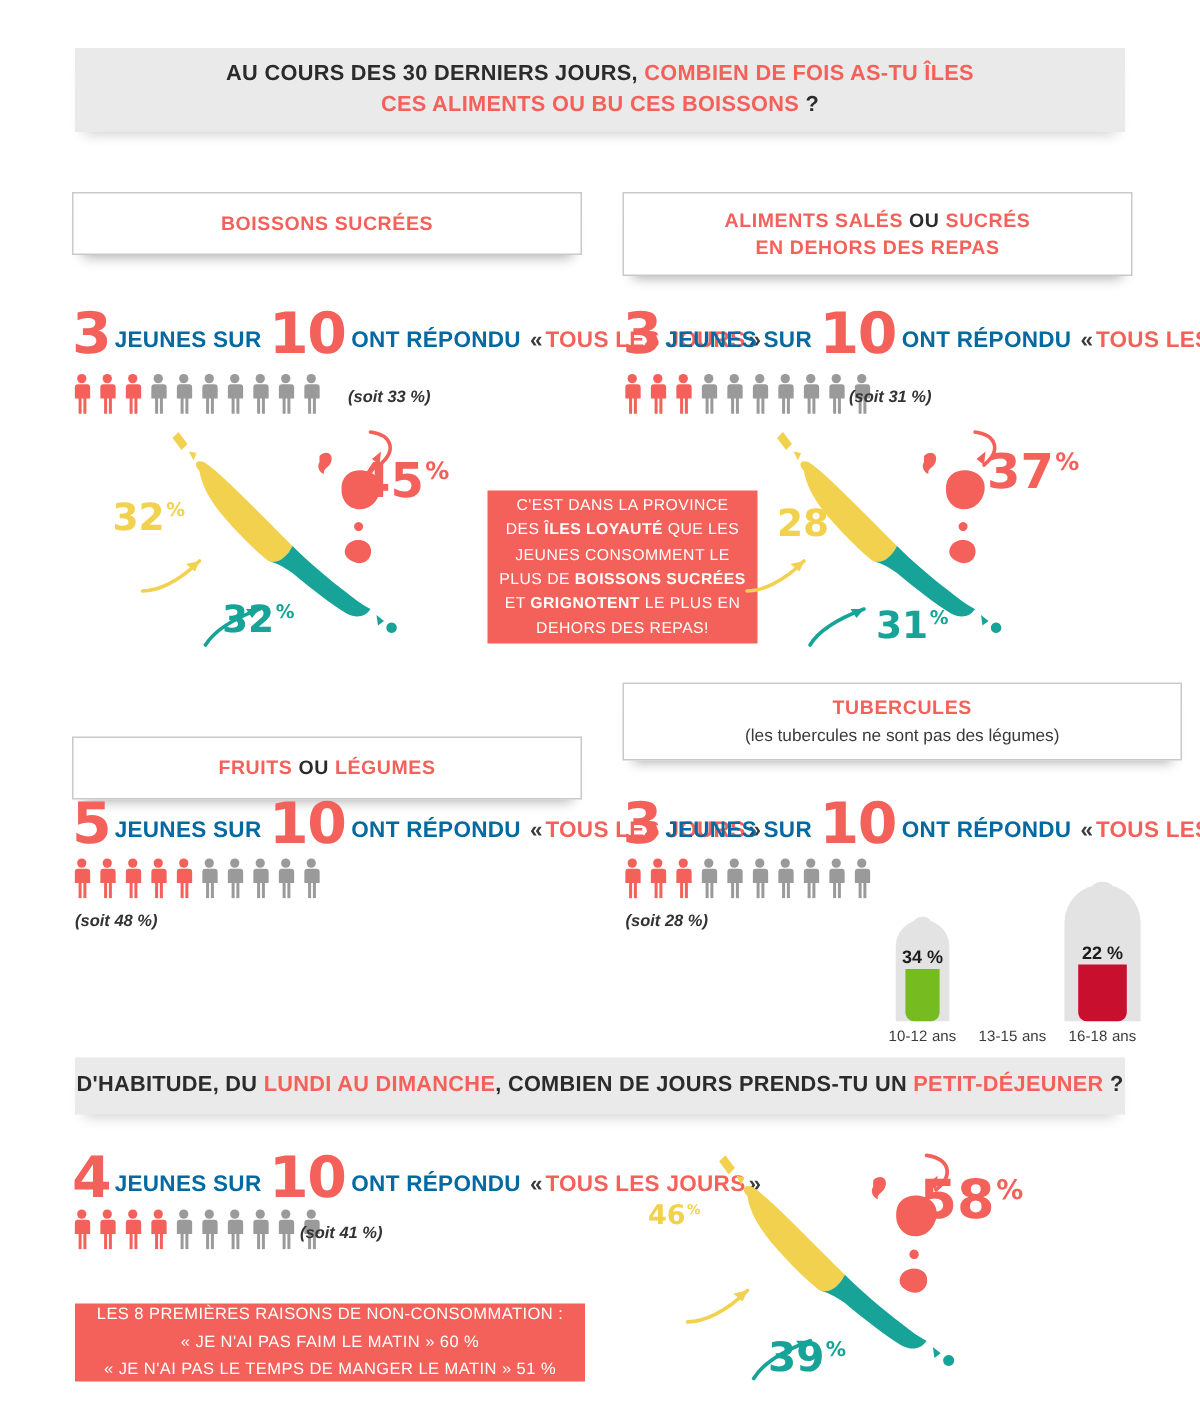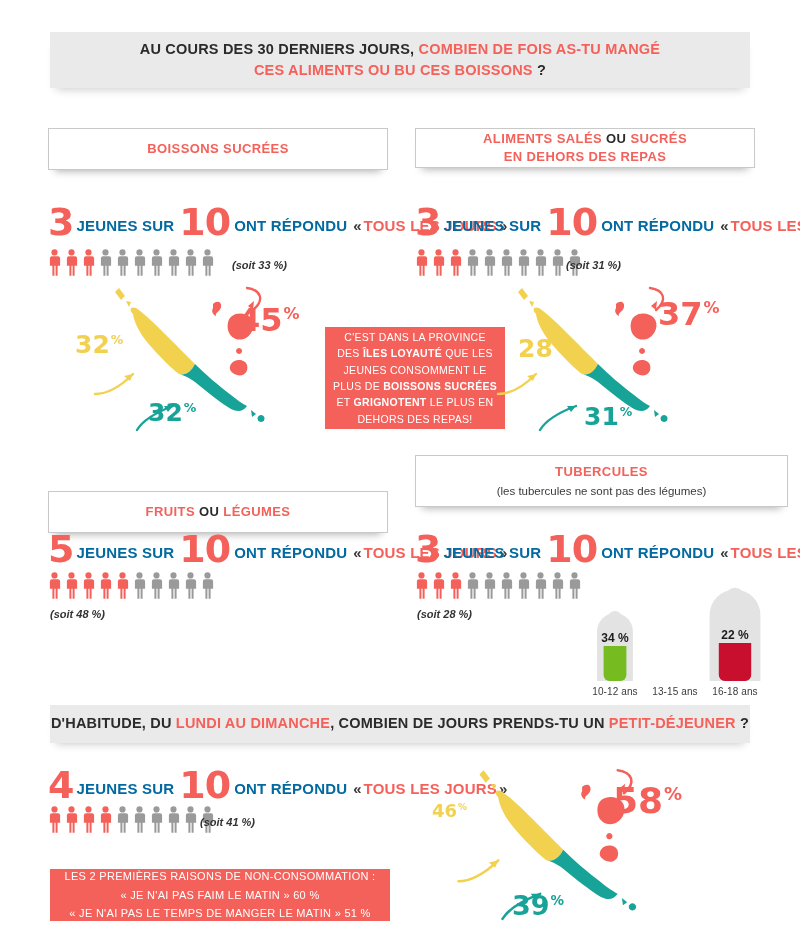--- a/index.html
+++ b/index.html
@@ -125,21 +125,21 @@
   }
 </style>
 </head>
 <body>
 
 <div class="page">
 
   <div class="banner" style="left:50px; top:32px; width:700px; height:56px;">
     <div class="banner-text">
       <span class="dark">AU COURS DES 30 DERNIERS JOURS,</span>
-      <span class="red">COMBIEN DE FOIS AS-TU MANGÉ</span><br>
+      <span class="red">COMBIEN DE FOIS AS-TU ÎLES</span><br>
       <span class="red">CES ALIMENTS OU BU CES BOISSONS</span>
       <span class="dark">?</span>
     </div>
   </div>
 
   <div class="panel-head" style="left:48px; top:128px; width:340px; height:42px;">
     <div class="panel-head-text">BOISSONS SUCRÉES</div>
   </div>
 
   <div class="statline" style="left:48px; top:203px;">
@@ -246,21 +246,21 @@
     <div class="callout-line">JEUNES CONSOMMENT LE</div>
     <div class="callout-line">
       <span>PLUS DE </span><b>BOISSONS SUCRÉES</b>
     </div>
     <div class="callout-line">
       <span>ET </span><b>GRIGNOTENT</b><span> LE PLUS EN</span>
     </div>
     <div class="callout-line">DEHORS DES REPAS!</div>
   </div>
 
-  <div class="panel-head" style="left:415px; top:128px; width:340px; height:40px;">
+  <div class="panel-head" style="left:415px; top:128px; width:340px; height:56px;">
     <div class="panel-head-text">
       <span>ALIMENTS SALÉS</span>
       <span class="dark">OU</span>
       <span>SUCRÉS</span><br>
       <span>EN DEHORS DES REPAS</span>
     </div>
   </div>
 
   <div class="statline" style="left:415px; top:203px;">
     <span class="bignum">3</span>
@@ -551,21 +551,21 @@
         <path d="M3.0,7.2 h7 a2.1,2.1 0 0 1 2.1,2.1 v7.4 h-2.5 v10.1 h-2.0 v-10.1 h-1.2 v10.1 h-2.0 v-10.1 h-2.5 v-7.4 a2.1,2.1 0 0 1 2.1,-2.1 z" fill="#9a9a9a"></path>
       </svg>
       <svg class="person" viewBox="0 0 13 27">
         <circle cx="6.5" cy="3.4" r="3.1" fill="#9a9a9a"></circle>
         <path d="M3.0,7.2 h7 a2.1,2.1 0 0 1 2.1,2.1 v7.4 h-2.5 v10.1 h-2.0 v-10.1 h-1.2 v10.1 h-2.0 v-10.1 h-2.5 v-7.4 a2.1,2.1 0 0 1 2.1,-2.1 z" fill="#9a9a9a"></path>
       </svg>
     </div>
   <div class="soit" style="left:200px; top:816px;">(soit 41 %)</div>
 
   <div class="callout callout2" style="left:50px; top:869px; width:340px; height:52px;">
-    <div class="callout-line">LES 2 PREMIÈRES RAISONS DE NON-CONSOMMATION :</div>
+    <div class="callout-line">LES 8 PREMIÈRES RAISONS DE NON-CONSOMMATION :</div>
     <div class="callout-line">« JE N'AI PAS FAIM LE MATIN » 60 %</div>
     <div class="callout-line">« JE N'AI PAS LE TEMPS DE MANGER LE MATIN » 51 %</div>
   </div>
 
   <div class="map" style="left:448px; top:760px;">
     <svg width="220" height="165" viewBox="0 0 210 150">
       <path d="M36,18 L30,10 L34,6 L40,14 Z" fill="#f2d14f"></path>
       <path d="M44,25 L41,19 L46,20 Z" fill="#f2d14f"></path>
       <path d="M48,32 C44,28 45,24 51,26 C60,32 72,44 84,56 C96,68 104,76 110,82
                C106,90 100,94 94,92 C86,86 72,72 62,60 C54,50 49,40 48,32 Z" fill="#f2d14f"></path>

